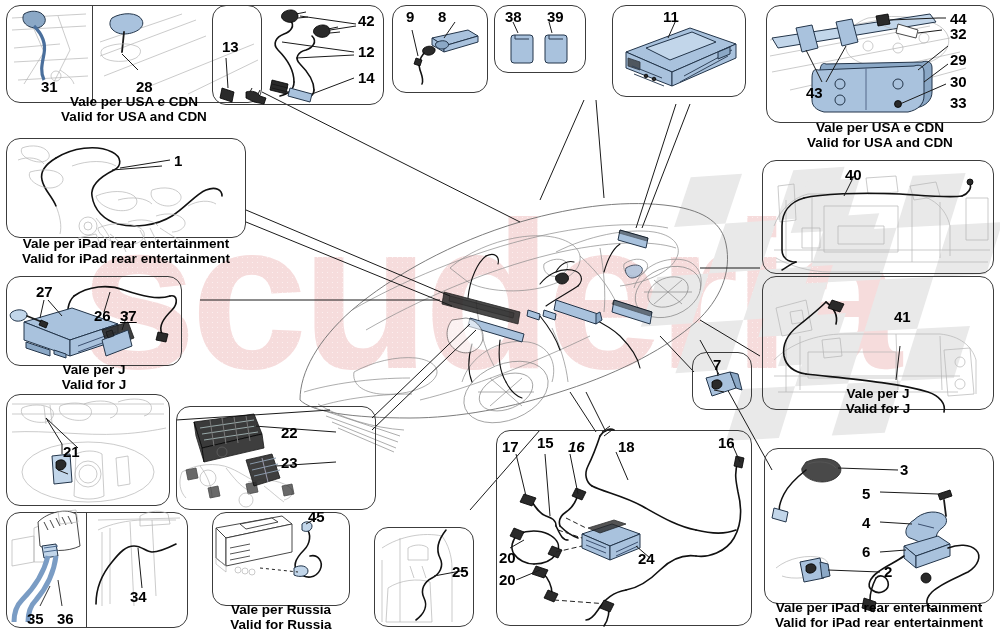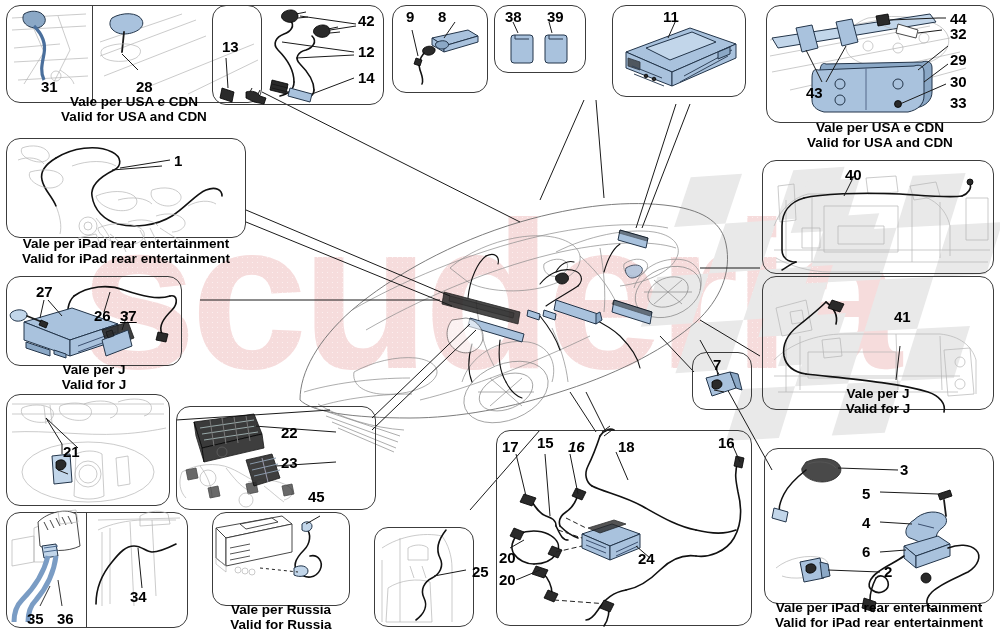--- a/index.html
+++ b/index.html
@@ -526,37 +526,37 @@
       <circle class="ghost" cx="245" cy="571" r="3"></circle>
       <circle class="ghost" cx="252" cy="572" r="3"></circle>
       <path class="ghost" d="M216 558 L226 566 L226 572 L216 564 Z"></path>
       <path class="harn" d="M306 528 C312 534 310 544 304 550 C296 558 292 566 298 572 C306 580 316 578 320 570 C324 562 318 554 310 556"></path>
       <path class="bluelt" d="M302 524 C306 520 312 522 312 526 C312 531 306 533 302 530 Z"></path>
       <path class="bluelt" d="M294 568 C300 564 308 566 308 571 C308 576 300 578 294 575 Z"></path>
       <path class="ln" d="M306 524 L320 516"></path>
       <path class="dash" d="M260 568 L298 572" style="stroke-dasharray:3 3"></path>
     </g>
   </svg>
-  <div class="num" style="left:308px;top:488px;text-align:center;">45</div>
+  <div class="num" style="left:308px;top:508px;text-align:center;">45</div>
   <div class="caption" style="left:212px;top:602px;width:138px;">Vale per Russia</div>
   <div class="caption" style="left:212px;top:617px;width:138px;">Valid for Russia</div>
 
   <div class="panel" id="p25" style="left:374px;top:527px;width:100px;height:100px;"></div>
   <svg width="1000" height="632">
     <g>
       <path class="ghost" d="M382 548 C400 536 424 532 442 536 M382 560 L382 622 M400 538 L400 622"></path>
       <path class="ghost" d="M442 536 C448 544 452 556 452 568 L452 622"></path>
       <path class="ghost" d="M408 548 C414 544 424 544 428 548 L428 560 L408 560 Z"></path>
       <path class="ghost" d="M410 566 L414 578 M422 566 L426 578"></path>
       <path class="ghost" d="M388 588 C400 580 418 578 430 582 L432 622 L386 622 Z"></path>
       <path class="harn" d="M446 530 C438 540 436 550 440 558 C444 566 440 574 432 578 C424 582 420 590 424 598 C428 606 424 614 416 620"></path>
       <path class="ln" d="M434 576 L466 570"></path>
     </g>
   </svg>
-  <div class="num" style="left:452px;top:563px;padding-left:20px;">25</div>
+  <div class="num" style="left:452px;top:563px;">25</div>
 
   <div class="panel" id="p7" style="left:692px;top:352px;width:60px;height:58px;"></div>
   <svg width="1000" height="632">
     <g>
       <path class="blue" d="M706 378 L730 372 L736 388 L712 396 Z"></path>
       <path class="bluedk" d="M730 372 L738 374 L742 390 L736 388 Z"></path>
       <path class="dk" d="M712 382 C716 378 722 380 722 384 C722 389 714 391 712 387 Z"></path>
       <path class="ln" d="M714 390 L724 392"></path>
       <path class="ln" d="M718 376 L716 366"></path>
     </g>

